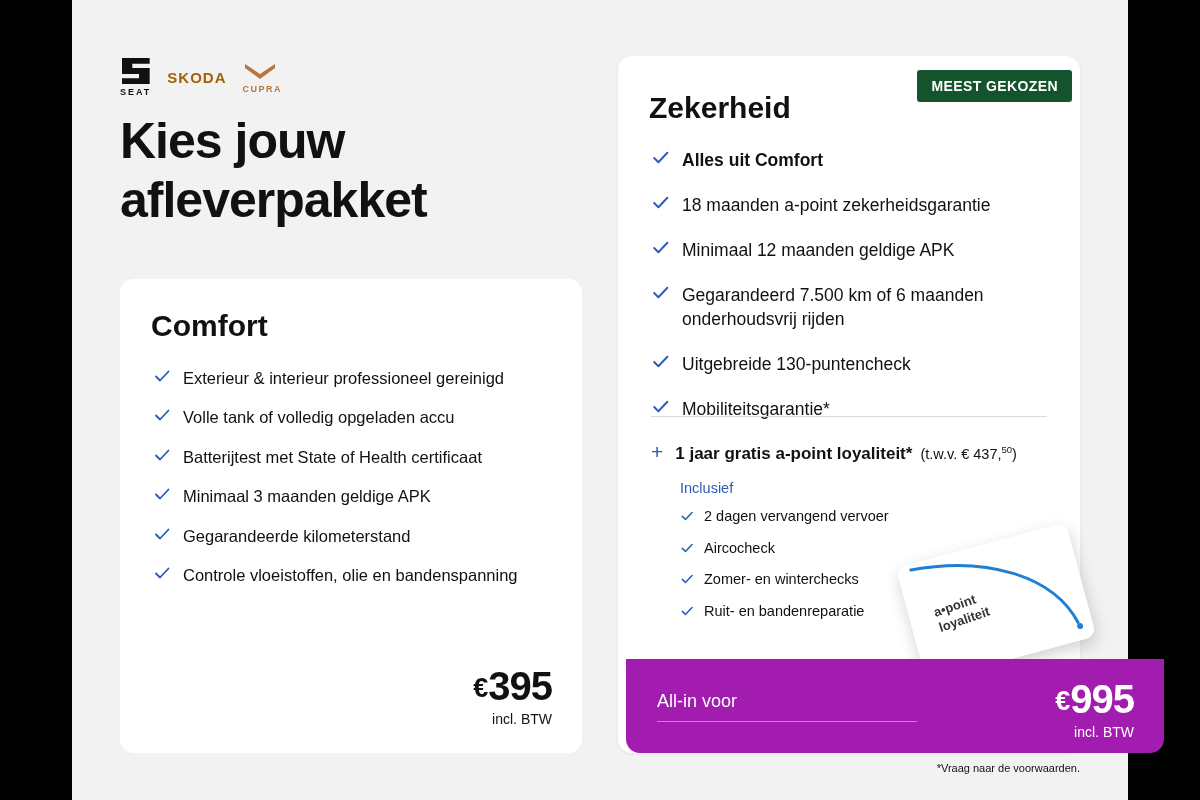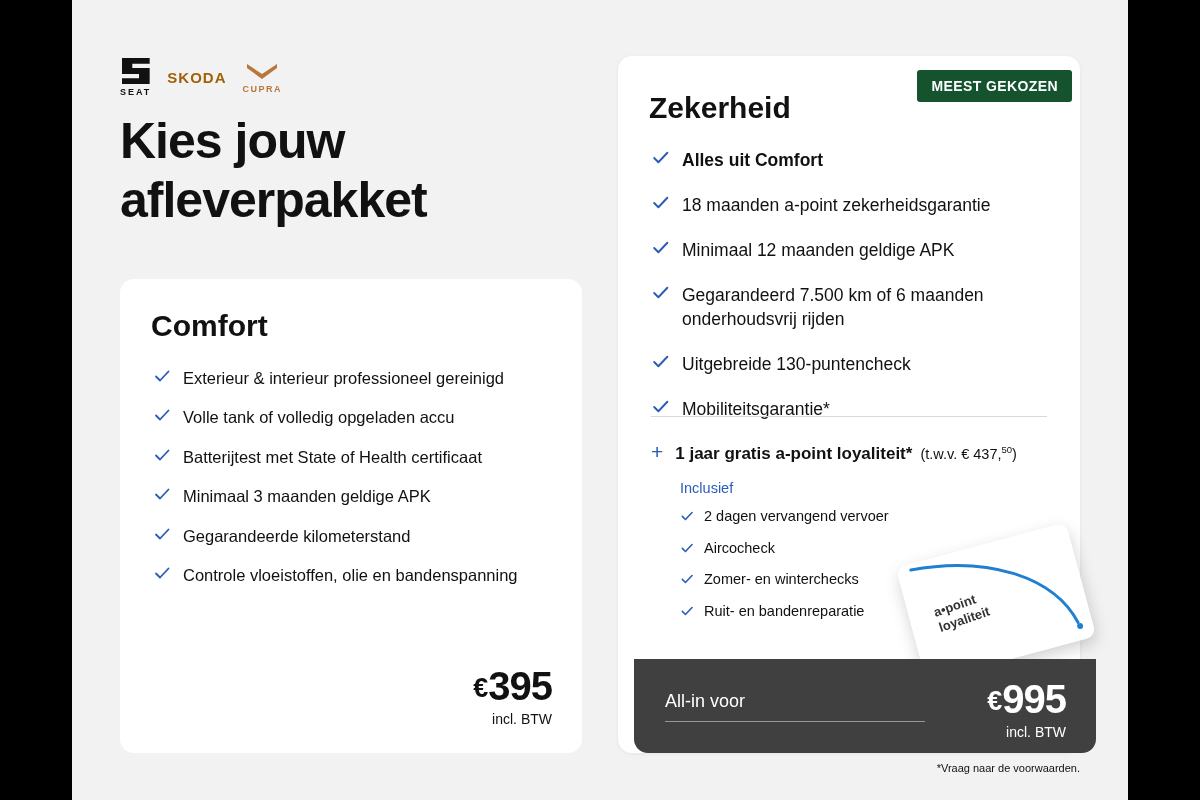--- a/index.html
+++ b/index.html
@@ -7,21 +7,21 @@
   .stage{position:relative;width:1200px;height:800px;background:#000;}
   .page{position:absolute;left:72px;top:0;width:1056px;height:800px;background:#f2f2f2;}
 
   
   .brands{position:absolute;left:48px;top:58px;display:flex;align-items:center;gap:16px;}
   .brand-seat{display:flex;flex-direction:column;align-items:center;}
   .seat-mark{width:28px;height:26px;background:#111;
      clip-path:polygon(0 0,100% 0,100% 22%,38% 22%,38% 38%,100% 38%,100% 100%,0 100%,0 78%,62% 78%,62% 62%,0 62%);}
   .seat-word{font-size:9px;letter-spacing:2px;font-weight:bold;color:#111;margin-top:3px;}
   .brand-skoda{font-size:15px;font-weight:bold;letter-spacing:1px;color:#a16207;}
-  .brand-cupra{display:flex;flex-direction:column;align-items:center;}
+  .brand-cupra{display:flex;flex-direction:column;}
   .cupra-mark{width:34px;height:20px;color:#b8763d;}
   .cupra-word{font-size:9px;letter-spacing:1.5px;font-weight:bold;color:#b8763d;margin-top:2px;}
 
   .headline{position:absolute;left:48px;top:112px;width:470px;font-size:50px;line-height:1.18;
      font-weight:bold;color:#111;letter-spacing:-1px;}
 
   .card{position:absolute;background:#fff;border-radius:14px;}
   .card-left{left:48px;top:279px;width:462px;height:474px;}
   .card-right{left:546px;top:56px;width:462px;height:697px;box-shadow:0 1px 4px rgba(0,0,0,.06);}
 
@@ -65,21 +65,21 @@
   .sublist .check{width:14px;height:14px;margin-right:10px;}
   .sublist .li-text{font-size:14.5px;}
 
   
   .loyalcard{position:absolute;right:-4px;bottom:92px;width:176px;height:118px;background:#fff;
      border-radius:10px;box-shadow:0 6px 16px rgba(0,0,0,.18);transform:rotate(-15deg);overflow:hidden;}
   .loyalcard .lc-text{position:absolute;left:26px;top:44px;font-size:13px;font-weight:bold;color:#333;
      line-height:1.25;transform:rotate(-4deg);}
   .loyalcard .lc-arc{position:absolute;left:0;top:0;width:176px;height:118px;}
 
-  .footer{position:absolute;left:16px;bottom:0;width:462px;height:94px;background:#404040;
+  .footer{position:absolute;left:8px;bottom:0;width:538px;height:94px;background:#a21caf;
      border-bottom-left-radius:14px;border-bottom-right-radius:14px;}
   .footer .allin{position:absolute;left:31px;top:32px;font-size:18px;color:#fff;}
   .footer .rule{position:absolute;left:31px;top:62px;width:260px;height:1px;background:rgba(255,255,255,.45);}
   .footer .price .amt,.footer .price .btw{color:#fff;}
   .price-right{right:30px;top:18px;}
 
   .disclaimer{position:absolute;right:48px;top:762px;font-size:11px;color:#111;}
 </style>
 </head>
 <body>

